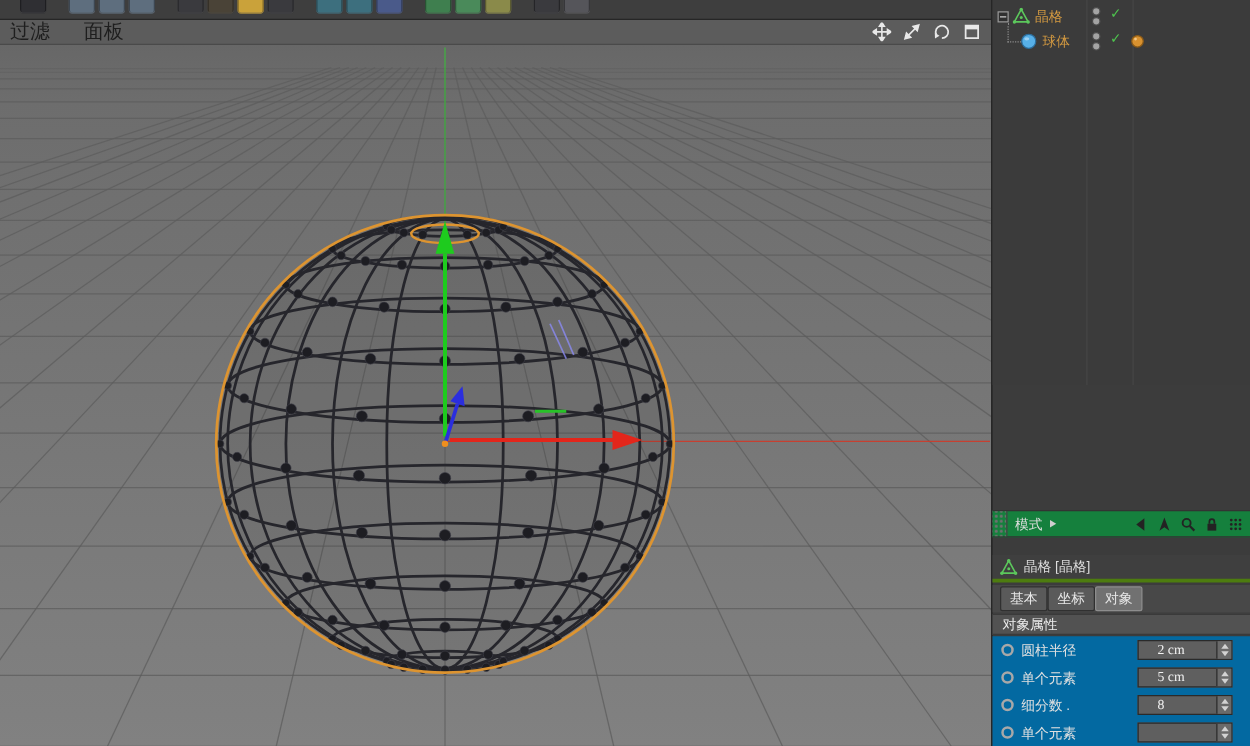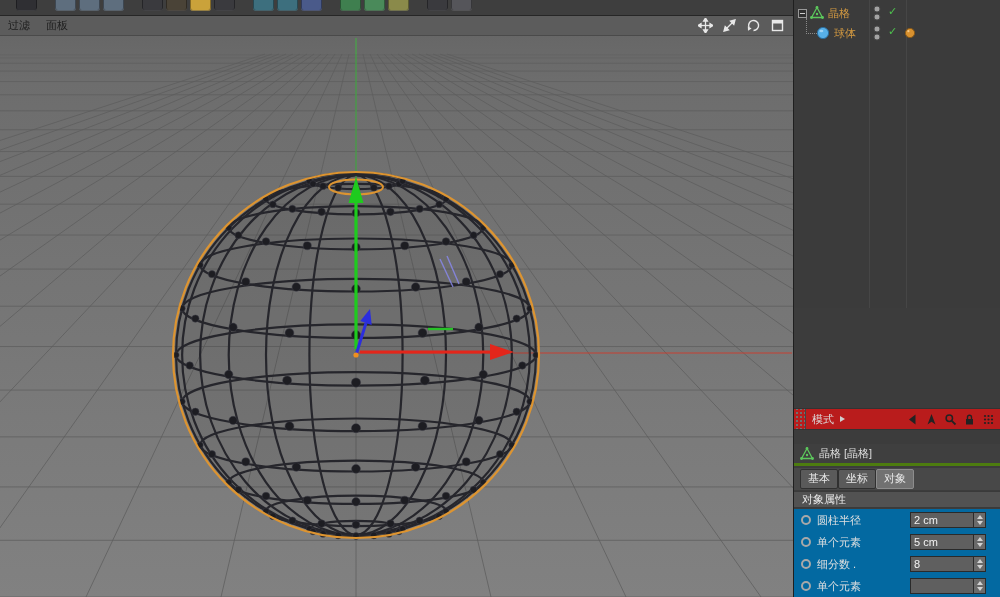--- a/index.html
+++ b/index.html
@@ -10,22 +10,22 @@
   }
   
   .toolbar{position:absolute;left:0;top:0;width:793px;height:16px;background:#3e3e3e;
     border-bottom:1px solid #262626;display:flex;align-items:flex-start;gap:3px;
     padding-left:16px;overflow:hidden;box-sizing:border-box}
   .tool-icon{width:21px;height:19px;border-radius:3px;margin-top:-8px;flex:none;
     box-shadow:inset 0 -1px 0 rgba(255,255,255,.14), inset 0 0 0 1px rgba(0,0,0,.35)}
   .tool-gap{width:12px;flex:none}
   
   .menubar{position:absolute;left:0;top:16px;width:793px;height:20px;background:#5c5c5c;
-    border-bottom:1px solid #4a4a4a;color:#1e1e1e;font-size:11px;display:flex;
-    align-items:center;padding:0 8px;box-sizing:border-box;gap:16px}
+    border-bottom:1px solid #4a4a4a;color:#1e1e1e;font-size:16px;display:flex;
+    align-items:center;padding:0 8px;box-sizing:border-box;gap:27px}
   .mb-item{cursor:default}
   .vp-nav{margin-left:auto;display:flex;gap:9px;align-items:center}
   .vp-nav svg{display:block}
   
   .viewport{position:absolute;left:0;top:36px;width:793px;height:561px;background:#707070}
   
   .right-panel{position:absolute;left:793px;top:0;width:207px;height:597px;
     background:#3c3c3c;border-left:1px solid #1f1f1f;box-sizing:border-box}
   .om{position:absolute;left:0;top:0;width:206px;height:308px;background:#3b3b3b;overflow:hidden}
   .om-col{position:absolute;top:0;bottom:0;width:1px;background:#464646}
@@ -34,21 +34,21 @@
   .expander{width:9px;height:9px;border:1px solid #999;box-sizing:border-box;background:#2f2f2f;
     display:inline-block;margin:0 3px 0 4px;position:relative;flex:none}
   .expander::after{content:"";position:absolute;left:1px;right:1px;top:3px;height:1px;background:#ccc}
   .obj-icon{width:14px;height:14px;margin-right:4px;flex:none}
   .tree{position:absolute;left:12px;top:18px;width:10px;height:15px;
     border-left:1px dotted #8a8a8a;border-bottom:1px dotted #8a8a8a}
   .vis-dots{position:absolute;left:79px;top:2px}
   .check{position:absolute;left:94px;top:3px;color:#4ec24e;font-size:11px;font-weight:bold;line-height:1}
   .tag{position:absolute;left:110px;top:4px}
   
-  .mode-bar{position:absolute;left:0;top:408px;width:206px;height:22px;background:#b91c1c;
+  .mode-bar{position:absolute;left:0;top:408px;width:206px;height:22px;background:#15803d;
     border-top:1px solid #333;border-bottom:1px solid #333;display:flex;align-items:center;
     box-sizing:border-box;color:#ddd;font-size:11px}
   .grip{width:11px;height:100%;background-image:radial-gradient(#707070 1px,transparent 1.3px);
     background-size:4px 4px;background-position:1px 2px;border-right:1px solid #444;margin-right:6px;flex:none}
   .mode-caret{width:0;height:0;border-top:3.5px solid transparent;border-bottom:3.5px solid transparent;
     border-left:5px solid #cfcfcf;margin-left:6px}
   .mode-icons{margin-left:auto;display:flex;gap:6px;padding-right:5px;align-items:center}
   .mode-icons svg{display:block}
   
   .title-row{position:absolute;left:0;top:444px;width:206px;height:22px;background:#3f3f3f;
@@ -62,21 +62,21 @@
   .section{position:absolute;left:0;top:491px;width:206px;height:17px;background:#525252;
     border-top:1px solid #3a3a3a;border-bottom:1px solid #3a3a3a;color:#ececec;font-size:11px;
     font-weight:normal;display:flex;align-items:center;padding-left:8px;box-sizing:border-box}
   .attr-rows{position:absolute;left:0;top:509px;width:206px;bottom:0;background:#0369a1}
   .attr-row{height:22px;display:flex;align-items:center;padding-left:7px;box-sizing:border-box}
   .key-circle{width:10px;height:10px;border:2px solid #a8a8a8;border-radius:50%;box-sizing:border-box;flex:none}
   .attr-label{margin-left:6px;font-size:11px;color:#e0e0e0;flex:1;white-space:nowrap;overflow:hidden}
   .field{width:76px;height:16px;margin-right:14px;background:#5f5f5f;border:1px solid #2a2a2a;
     display:flex;align-items:center;box-sizing:border-box;flex:none}
   .field input{flex:1;min-width:0;background:transparent;border:none;color:#f2f2f2;font-size:11px;
-    padding:0 3px;font-family:Liberation Sans, sans-serif;outline:none;height:100%}
+    padding:0 15px;font-family:Liberation Serif, serif;outline:none;height:100%}
   .stepper{width:11px;height:100%;border-left:1px solid #2a2a2a;background:#6a6a6a;display:flex;
     flex-direction:column;align-items:center;justify-content:center;gap:2px;flex:none}
   .tri-up{width:0;height:0;border-left:3px solid transparent;border-right:3px solid transparent;
     border-bottom:4px solid #d2d2d2}
   .tri-down{width:0;height:0;border-left:3px solid transparent;border-right:3px solid transparent;
     border-top:4px solid #d2d2d2}
 </style>
 </head>
 <body>
 

